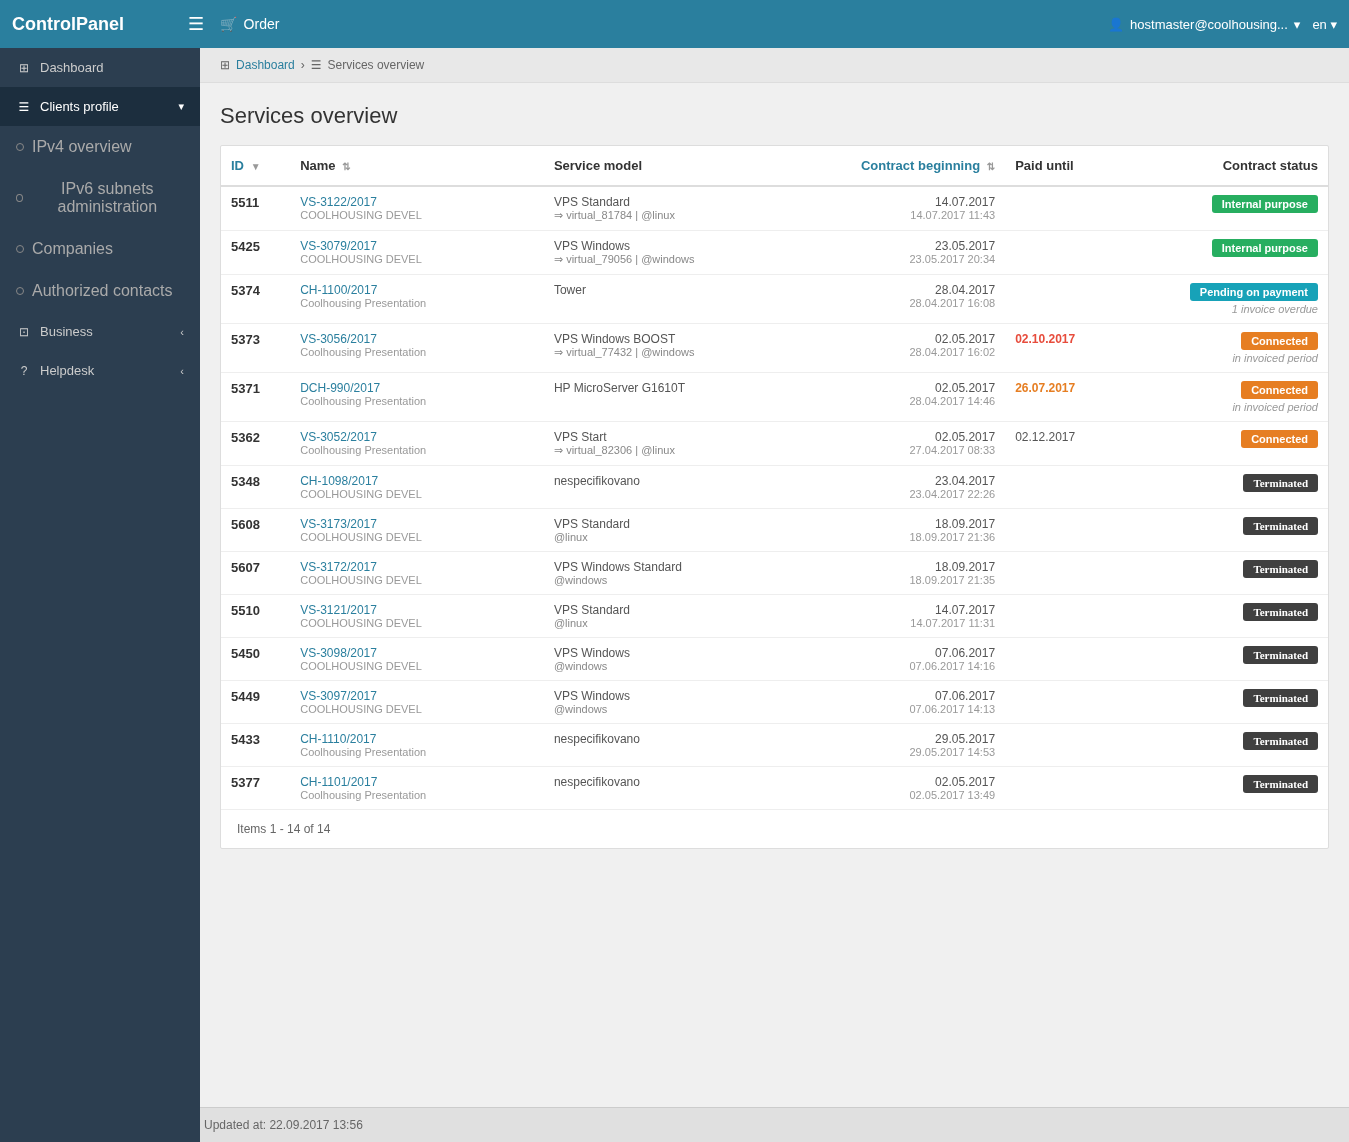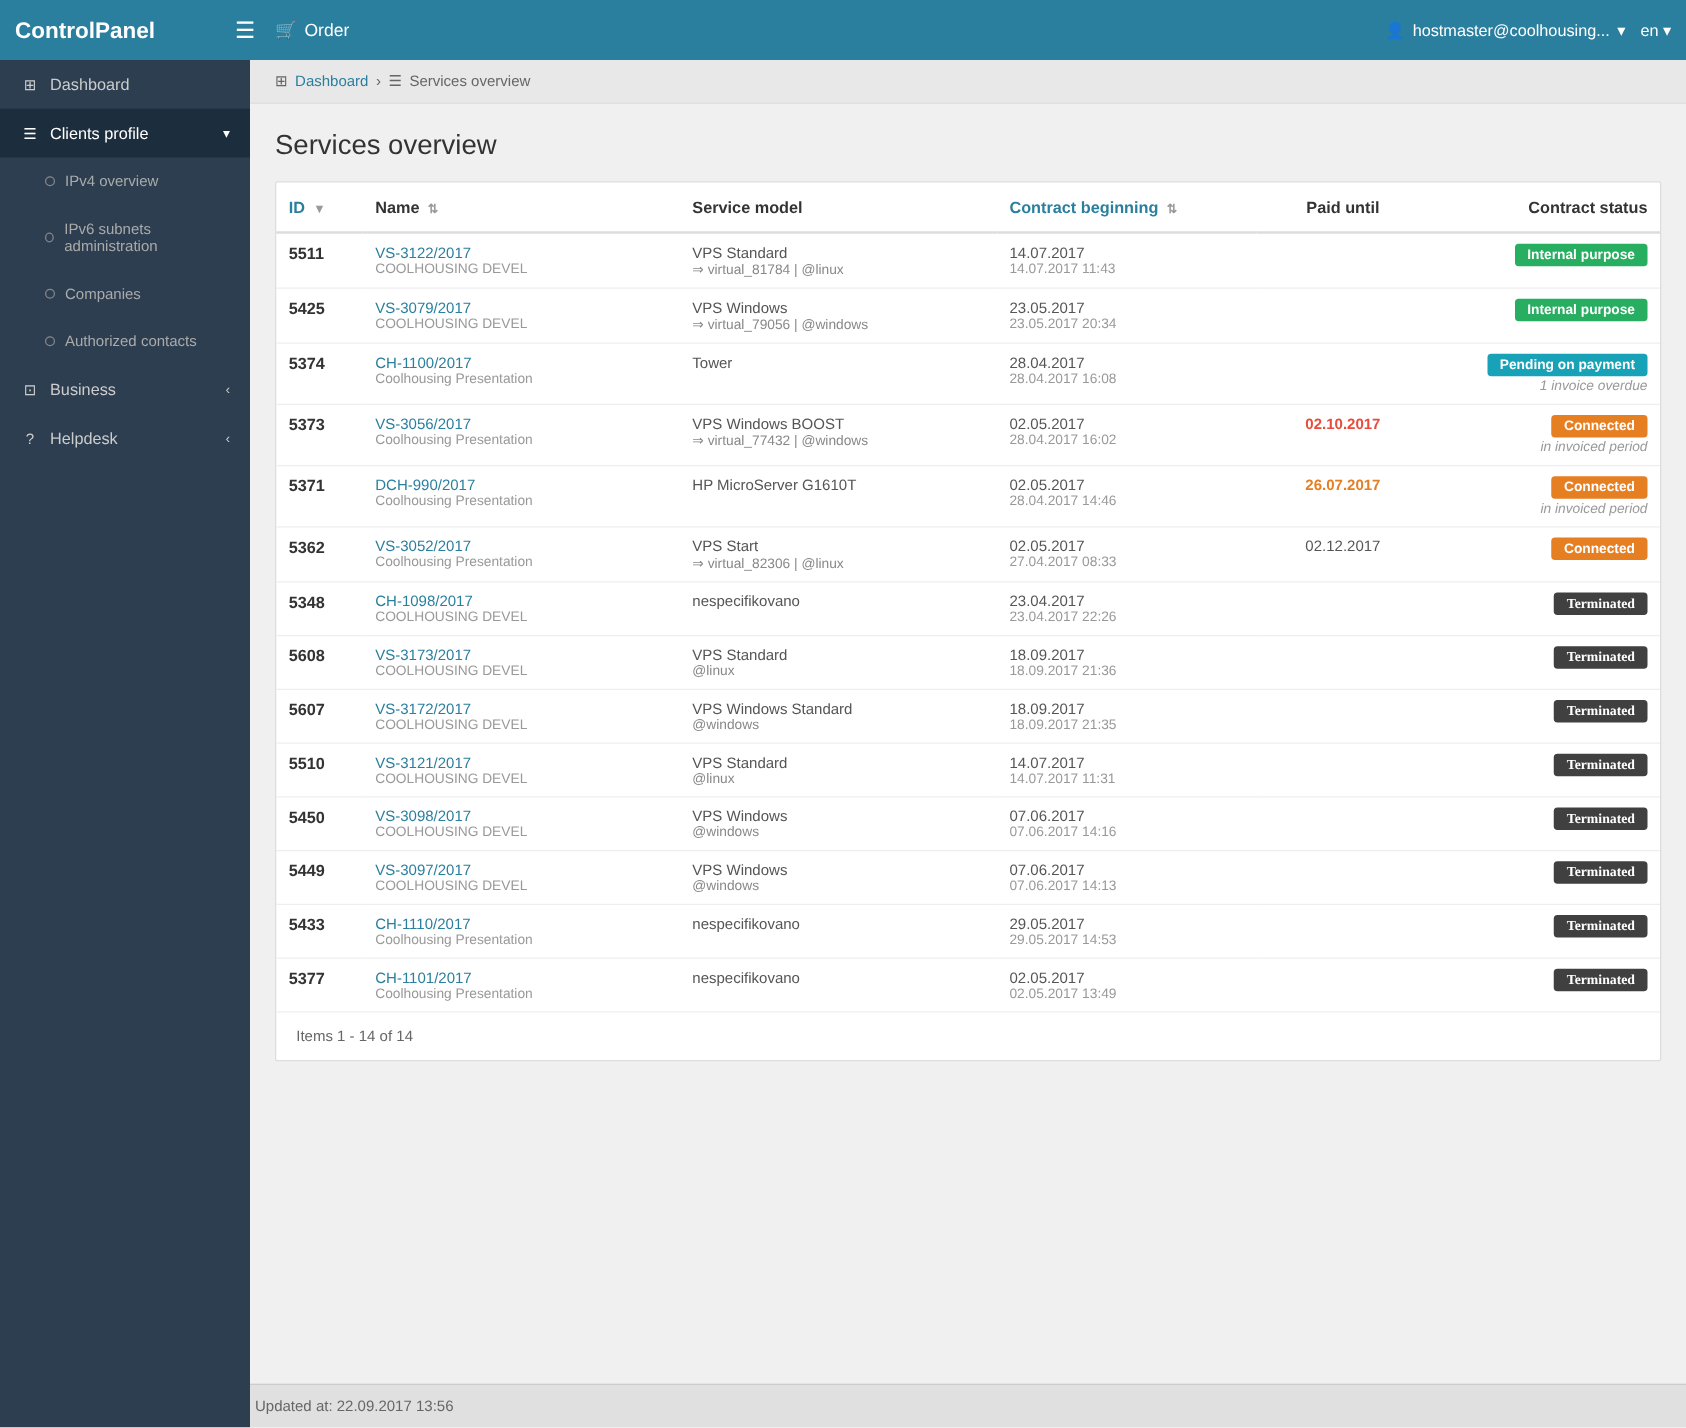--- a/index.html
+++ b/index.html
@@ -49,21 +49,21 @@
       color: #ccc;
       gap: 8px;
     }
     .sidebar-item.active { background: #1a6a85; color: white; }
     .sidebar-item.section-header {
       color: white;
       font-size: 13px;
       background: #1c2e3e;
     }
     .sidebar-icon { width: 16px; text-align: center; font-size: 12px; }
-    .sidebar-sub { padding-left: 36px; font-size: 12px; color: #aaa; }
+    .sidebar-sub { padding-left: 16px; font-size: 16px; color: #aaa; text-align: center; }
     .sidebar-arrow { margin-left: auto; font-size: 11px; }
     .sidebar-circle { width: 8px; height: 8px; border-radius: 50%; border: 1px solid #888; display: inline-block; }
 
     
     .main {
       flex: 1;
       display: flex;
       flex-direction: column;
       background: #f0f0f0;
     }
@@ -124,22 +124,22 @@
     tbody td {
       padding: 8px 10px;
       font-size: 12px;
       color: #555;
       vertical-align: top;
     }
 
     .id-col { width: 60px; color: #333; font-weight: bold; font-size: 13px; }
     .name-col { width: 220px; }
     .service-col { width: 220px; }
-    .contract-col { width: 180px; text-align: left; }
-    .paid-col { width: 120px; text-align: center; }
+    .contract-col { width: 180px; text-align: right; }
+    .paid-col { width: 120px; text-align: left; }
     .status-col { width: 160px; text-align: right; }
 
     .link { color: #2a7f9e; text-decoration: none; cursor: pointer; }
     .sub-text { color: #999; font-size: 11px; }
     .virtual-text { color: #888; font-size: 11px; }
 
     .date-main { font-size: 12px; color: #555; }
     .date-time { font-size: 11px; color: #999; }
 
     .paid-red { color: #e74c3c; font-weight: bold; }

